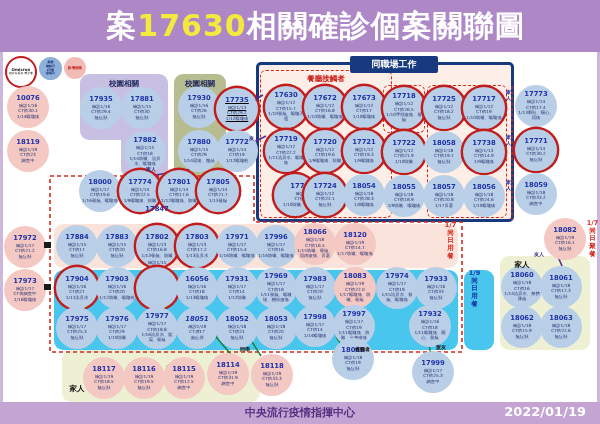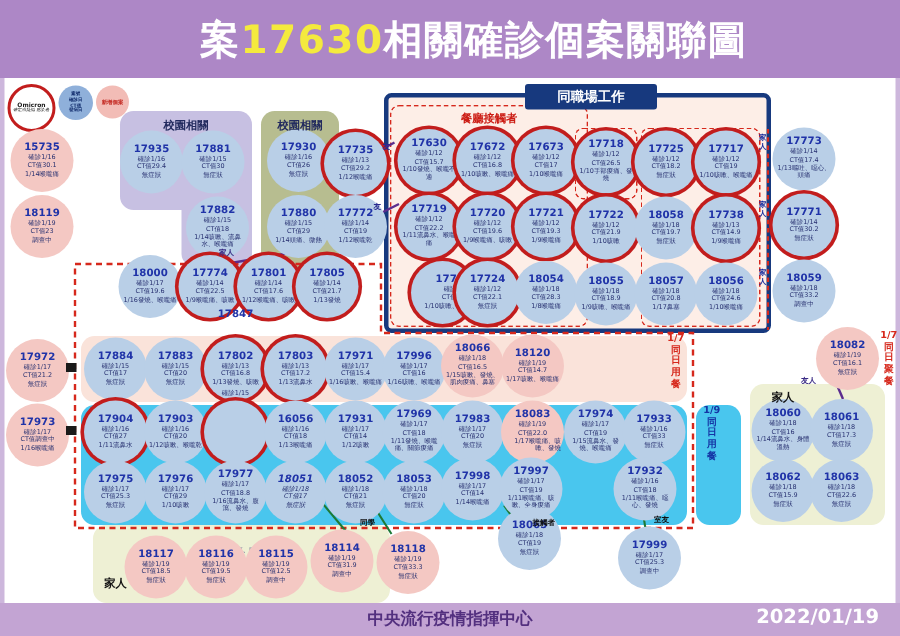--- a/index.html
+++ b/index.html
@@ -1,21 +1,21 @@
 <!DOCTYPE html>
 <html><head>
 <meta charset="utf-8">
 <style>
   html,body{margin:0;padding:0;background:#e8e8e8;}
   #stage{position:relative;width:600px;height:424px;background:#ffffff;overflow:hidden;
          font-family:"DejaVu Sans","Liberation Sans",sans-serif;}
   
   .titlebar{position:absolute;left:0;top:0;width:600px;height:52px;background:#ad87c6;
             display:flex;align-items:center;justify-content:center;z-index:5;}
-  .titlebar .t{font-size:26px;font-weight:800;color:#ffffff;letter-spacing:1px;white-space:nowrap;margin-left:32px;}
+  .titlebar .t{font-size:30px;font-weight:800;color:#ffffff;letter-spacing:1px;white-space:nowrap;margin-left:32px;}
   .titlebar .num{color:#f4ea3e;}
   .footer{position:absolute;left:0;top:402px;width:600px;height:22px;background:#c3a4d3;z-index:5;}
   .footer .org{position:absolute;left:0;top:3px;width:100%;text-align:center;
                color:#53307f;font-weight:bold;font-size:11px;}
   .footer .date{position:absolute;right:14px;top:2px;color:#ffffff;font-weight:800;font-size:13px;}
   .edge{position:absolute;top:52px;width:3px;height:350px;background:#cdb7dc;z-index:1;}
   
   .zone{position:absolute;border-radius:9px;z-index:1;}
   .z-schoolA{background:#c7c0e2;}
   .z-schoolB{background:#b7bd90;}
@@ -114,21 +114,21 @@
     </div>
   <div class="lg lg-new">
     <div class="n">新增個案</div>
   </div>
 
   <div class="mark" style="left:44px;top:242px;"></div>
   <div class="mark" style="left:44px;top:284px;"></div>
 
   <div id="nodes-layer">
       <div class="node pink" style="left: 7px; top: 86px;">
-        <div class="id">15735</div>
+        <div class="id">10076</div>
         <div class="ln">確診1/16</div>
         <div class="ln">CT值30.1</div>
         <div class="ln">1/14喉嚨痛</div>
       </div>
       <div class="node pink" style="left: 7px; top: 130px; text-align: right;">
         <div class="id">18119</div>
         <div class="ln">確診1/19</div>
         <div class="ln">CT值23</div>
         <div class="ln">調查中</div>
       </div>
@@ -167,21 +167,21 @@
         <div class="ln">確診1/16</div>
         <div class="ln">CT值26</div>
         <div class="ln">無症狀</div>
       </div>
       <div class="node blue" style="left: 178px; top: 130px;">
         <div class="id">17880</div>
         <div class="ln">確診1/15</div>
         <div class="ln">CT值29</div>
         <div class="ln">1/14頭痛、微熱</div>
       </div>
-      <div class="node blue ring" style="left: 216px; top: 88px;">
+      <div class="node blue ring" style="left: 216px; top: 88px; text-decoration: underline;">
         <div class="id">17735</div>
         <div class="ln">確診1/13</div>
         <div class="ln">CT值29.2</div>
         <div class="ln">1/12喉嚨痛</div>
       </div>
       <div class="node blue" style="left: 216px; top: 130px;">
         <div class="id">17772</div>
         <div class="ln">確診1/14</div>
         <div class="ln">CT值19</div>
         <div class="ln">1/12喉嚨乾</div>
@@ -419,21 +419,21 @@
         <div class="ln">確診1/17</div>
         <div class="ln">CT值18</div>
         <div class="ln">1/11發燒、喉嚨痛、關節痠痛</div>
       </div>
       <div class="node blue" style="left: 294px; top: 267px;">
         <div class="id">17983</div>
         <div class="ln">確診1/17</div>
         <div class="ln">CT值20</div>
         <div class="ln">無症狀</div>
       </div>
-      <div class="node pink" style="left: 334px; top: 267px; text-align: right;">
+      <div class="node pink" style="left: 334px; top: 267px;">
         <div class="id">18083</div>
         <div class="ln">確診1/19</div>
         <div class="ln">CT值22.0</div>
         <div class="ln">1/17喉嚨痛、咳嗽、發燒</div>
       </div>
       <div class="node blue" style="left: 376px; top: 267px;">
         <div class="id">17974</div>
         <div class="ln">確診1/17</div>
         <div class="ln">CT值19</div>
         <div class="ln">1/15流鼻水、發燒、喉嚨痛</div>

